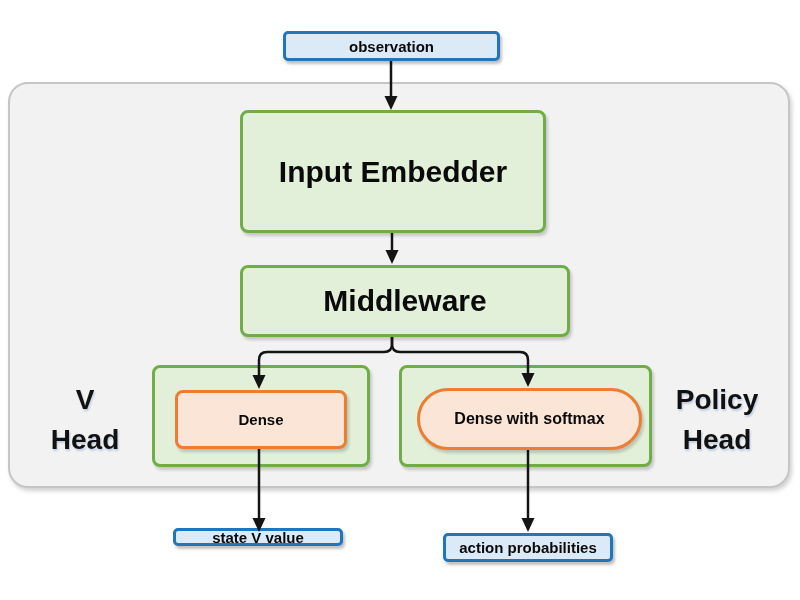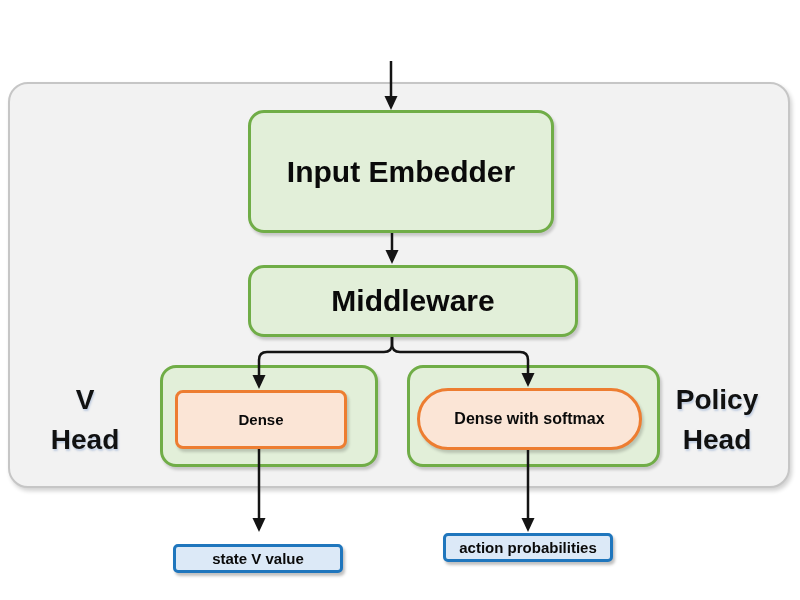--- a/index.html
+++ b/index.html
@@ -29,30 +29,29 @@
   
   .blue-box {
     background: #DCE9F7;
     border: 3px solid #1F76BD;
     border-radius: 5px;
     box-shadow: 2px 3px 3px rgba(0,0,0,0.25);
     display: flex; align-items: center; justify-content: center;
     font-weight: bold; font-size: 15px; color: #0a0a0a;
   }
   .obs-box   { left: 283px; top: 31px;  width: 217px; height: 30px; }
-  .statev-box{ left: 173px; top: 544px; width: 170px; height: 29px; }
+  .statev-box{ left: 173px; top: 528px; width: 170px; height: 18px; }
   .action-box{ left: 443px; top: 533px; width: 170px; height: 29px; text-align: center; }
 
   
   .green-box {
     background: #E2EFD9;
     border: 3px solid #70AD47;
-    border-radius: 16px;
+    border-radius: 8px;
     box-shadow: 2px 3px 3px rgba(0,0,0,0.18);
-    margin-left: 8px;
   }
   .green-label {
     display: flex; align-items: center; justify-content: center;
     font-weight: bold; color: #0a0a0a;
     font-size: 30px;
   }
   .embedder-box  { left: 240px; top: 110px; width: 306px; height: 123px; }
   .middleware-box{ left: 240px; top: 265px; width: 330px; height: 72px; }
   .vhead-box     { left: 152px; top: 365px; width: 218px; height: 102px; }
   .phead-box     { left: 399px; top: 365px; width: 253px; height: 102px; }
@@ -94,20 +93,23 @@
   svg.arrows path { fill: none; stroke: #141414; stroke-width: 2.5px; }
   svg.arrows polygon { fill: #141414; stroke: none; }
 </style>
 </head>
 <body>
 
 <div class="canvas">
 
   <div class="abs gray-container"></div>
 
+  <div class="abs blue-box obs-box">
+    <span>observation</span>
+  </div>
 
   <div class="abs green-box green-label embedder-box">
     <span>Input Embedder</span>
   </div>
 
   <div class="abs green-box green-label middleware-box">
     <span>Middleware</span>
   </div>
 
   <div class="abs green-box vhead-box"></div>

